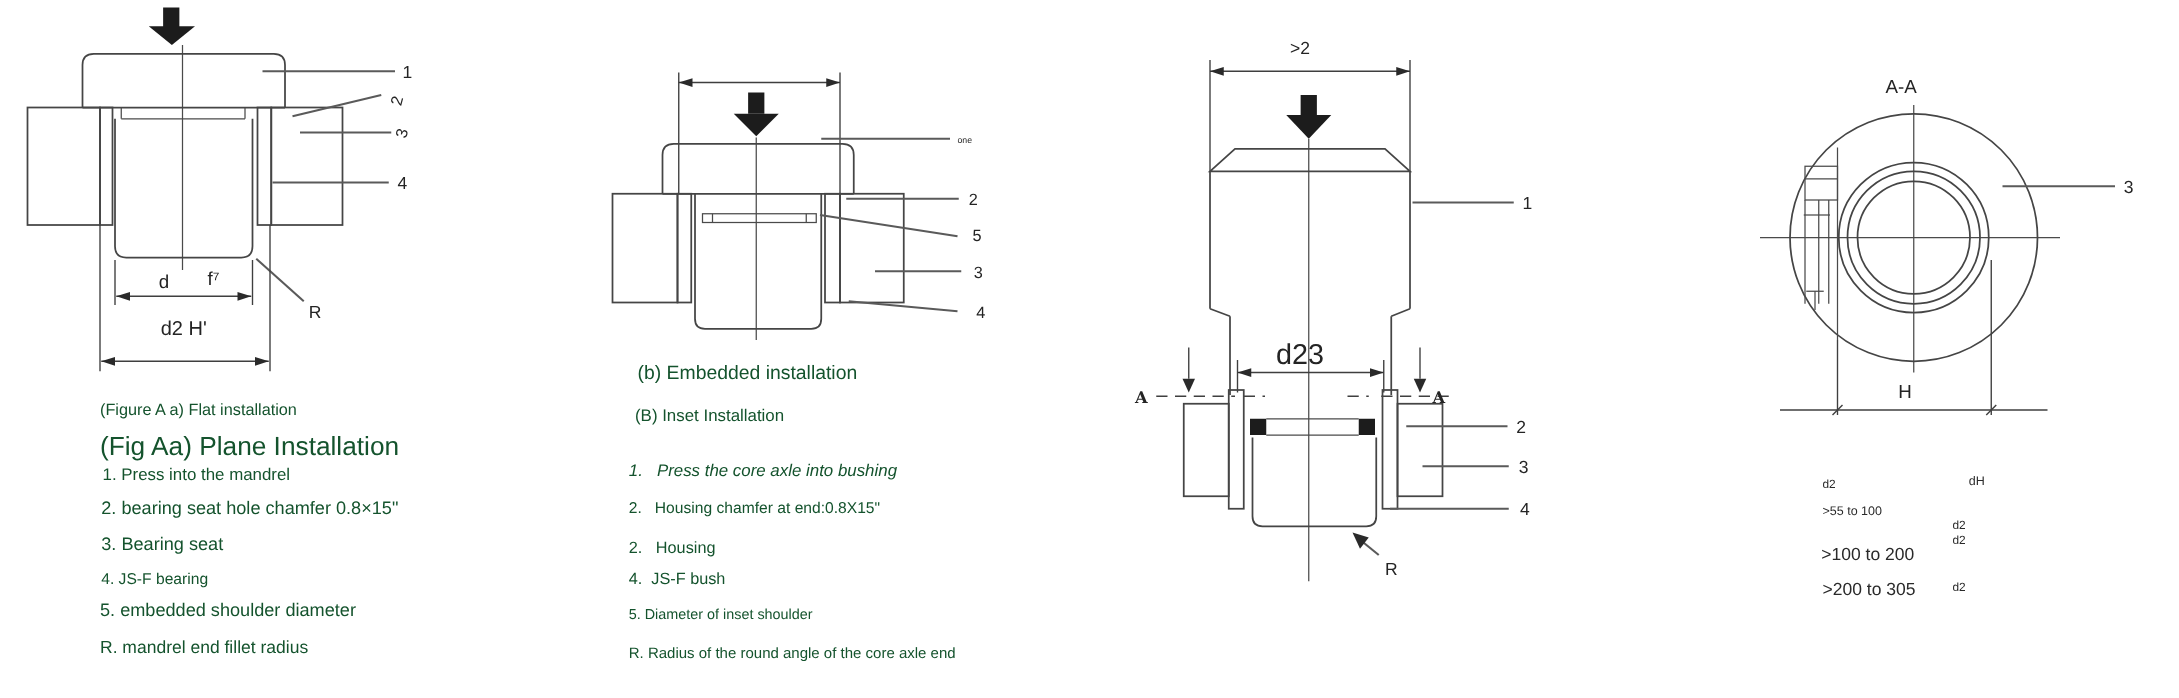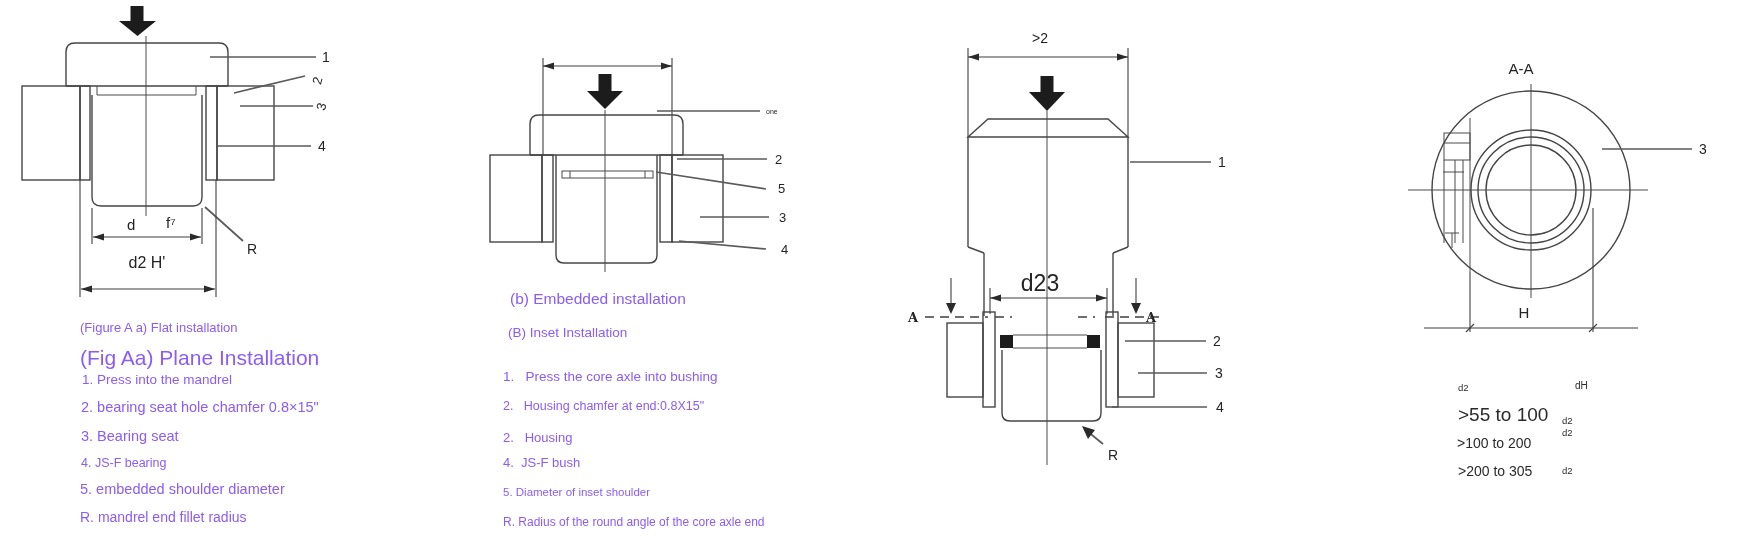--- a/index.html
+++ b/index.html
@@ -10,21 +10,21 @@
 
   svg text { font-family:"Liberation Sans","DejaVu Sans",sans-serif; fill:#242424; }
   .ln   { stroke:#454545; stroke-width:1.4; fill:none; }
   .thin { stroke:#4a4a4a; stroke-width:1; fill:none; }
   .lead { stroke:#5a5a5a; stroke-width:1.7; fill:none; }
   .dim  { stroke:#3f3f3f; stroke-width:1.1; fill:none; }
   .dash { stroke:#3f3f3f; stroke-width:1.3; fill:none; stroke-dasharray:9 6; }
   .ah   { fill:#2a2a2a; stroke:none; }
   .blk  { fill:#1c1c1c; stroke:none; }
 
-  .tline { position:absolute; white-space:pre; line-height:1.15; color:#8b5cf6; }
+  .tline { position:absolute; white-space:pre; line-height:1.15; color:#14532d; }
   .serif-a { font-family:"DejaVu Serif","Liberation Serif",serif; font-weight:bold; }
 
   #section-table { position:absolute; left:1452px; top:378px; width:170px; height:110px; }
   #section-table .cell { position:absolute; white-space:pre; color:#2a2a2a; }
 </style>
 </head>
 <body>
 
 <div id="canvas">
 
@@ -231,31 +231,31 @@
   <div class="tline" style="left:80px; top:346px; font-size:21px;">(Fig Aa) Plane Installation</div>
   <div class="tline" style="left:82px; top:372px; font-size:13.5px;">1. Press into the mandrel</div>
   <div class="tline" style="left:81px; top:399px; font-size:14.5px;">2. bearing seat hole chamfer 0.8×15"</div>
   <div class="tline" style="left:81px; top:428px; font-size:14.5px;">3. Bearing seat</div>
   <div class="tline" style="left:81px; top:456px; font-size:12.5px;">4. JS-F bearing</div>
   <div class="tline" style="left:80px; top:481px; font-size:14.5px;text-align:center;">5. embedded shoulder diameter</div>
   <div class="tline" style="left:80px; top:509px; font-size:14px;">R. mandrel end fillet radius</div>
 
   <div class="tline" style="left:510px; top:290px; font-size:15.5px;">(b) Embedded installation</div>
   <div class="tline" style="left:508px; top:325px; font-size:13.5px;">(B) Inset Installation</div>
-  <div class="tline" style="left:503px; top:369px; font-size:13.5px;">1.   Press the core axle into bushing</div>
+  <div class="tline" style="left:503px; top:369px; font-size:13.5px;font-style:italic;">1.   Press the core axle into bushing</div>
   <div class="tline" style="left:503px; top:399px; font-size:12.5px;">2.   Housing chamfer at end:0.8X15"</div>
   <div class="tline" style="left:503px; top:431px; font-size:13px;">2.   Housing</div>
   <div class="tline" style="left:503px; top:456px; font-size:13px;">4.  JS-F bush</div>
   <div class="tline" style="left:503px; top:486px; font-size:11.5px;">5. Diameter of inset shoulder</div>
   <div class="tline" style="left:503px; top:516px; font-size:12px;">R. Radius of the round angle of the core axle end</div>
 
   <div id="section-table">
     <div class="cell" style="left:6px;   top:4px;  font-size:9.5px;">d2</div>
     <div class="cell" style="left:123px; top:2px;  font-size:10px;">dH</div>
-    <div class="cell" style="left:6px;   top:26px; font-size:19px;">&gt;55 to 100</div>
+    <div class="cell" style="left:6px;   top:26px; font-size:10px;">&gt;55 to 100</div>
     <div class="cell" style="left:110px; top:37px; font-size:9.5px;">d2</div>
     <div class="cell" style="left:5px;   top:57px; font-size:14px;">&gt;100 to 200</div>
     <div class="cell" style="left:110px; top:49px; font-size:9.5px;">d2</div>
     <div class="cell" style="left:6px;   top:85px; font-size:14px;">&gt;200 to 305</div>
     <div class="cell" style="left:110px; top:87px; font-size:9.5px;">d2</div>
   </div>
 
 </div>
 
 </body></html>

